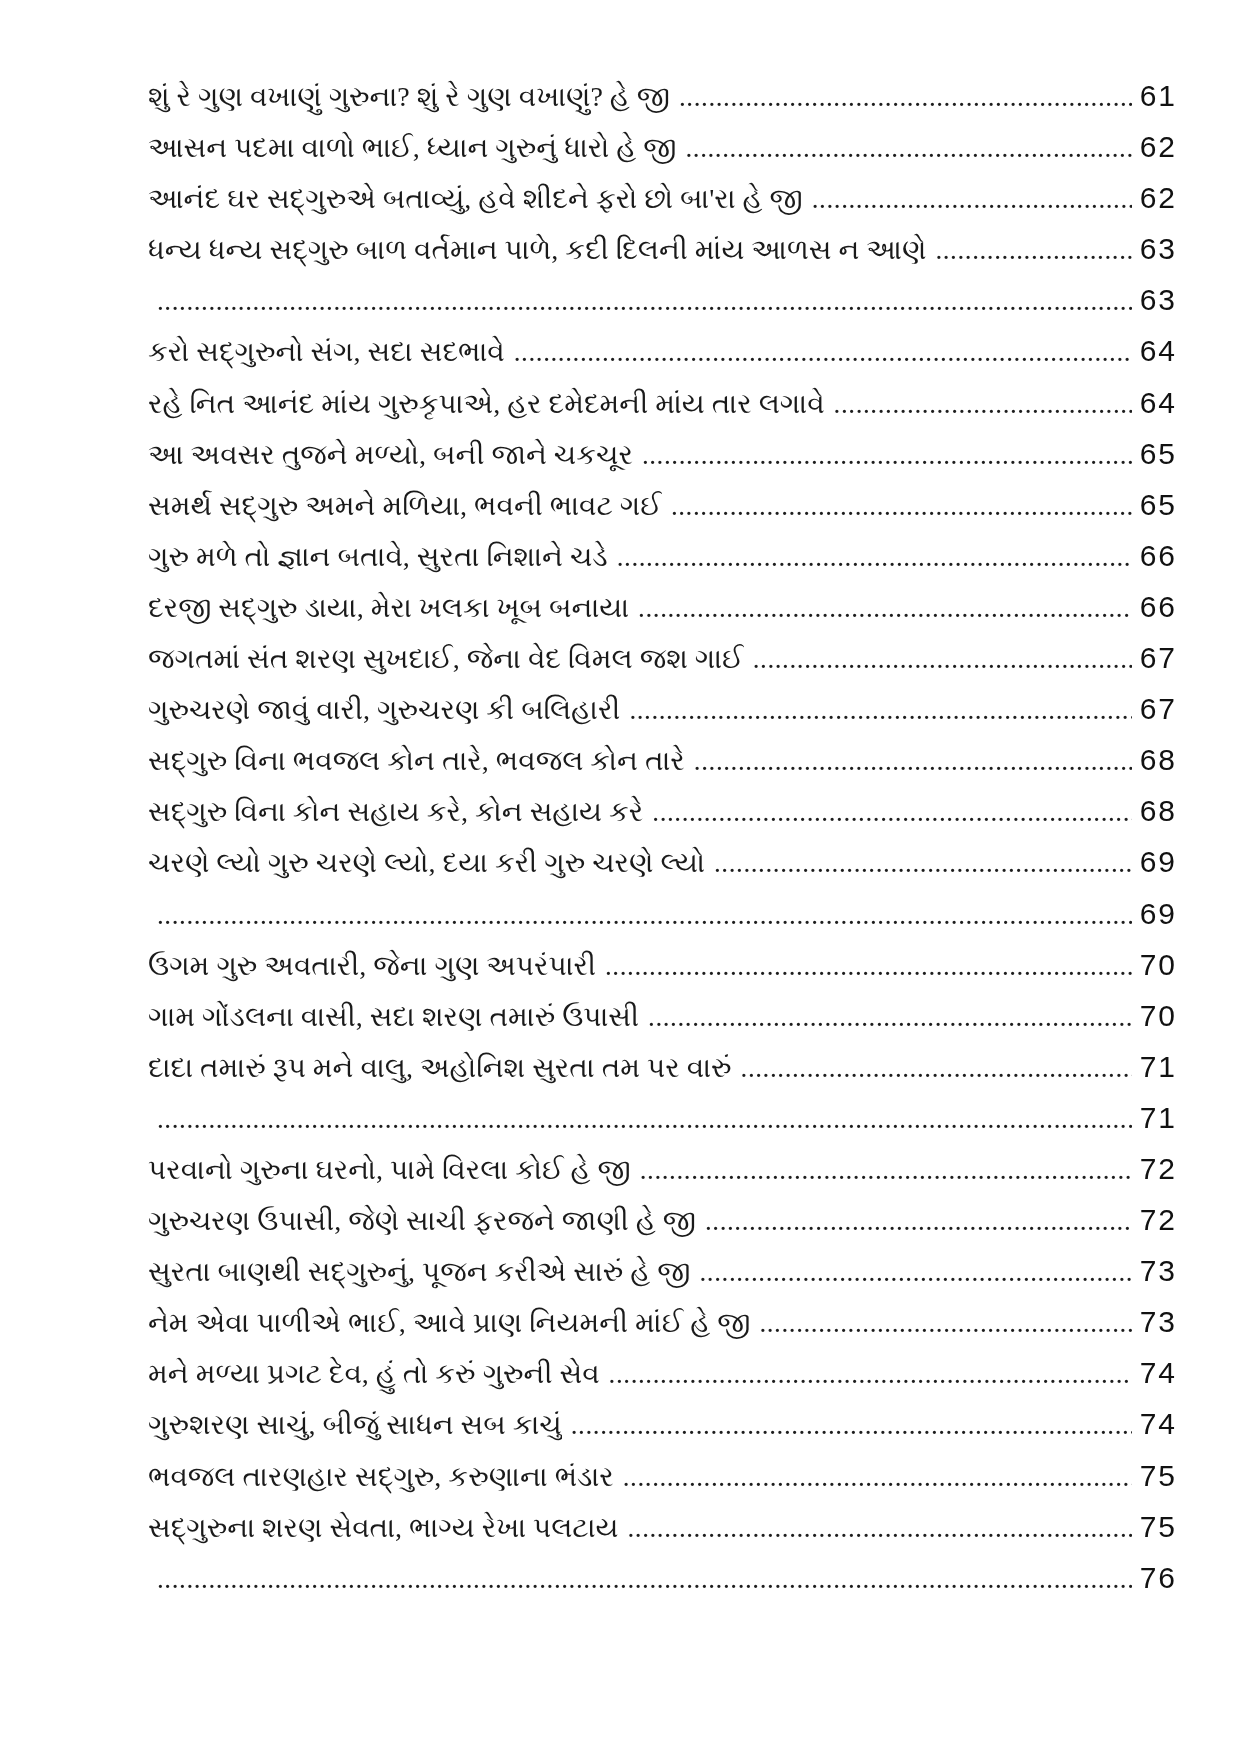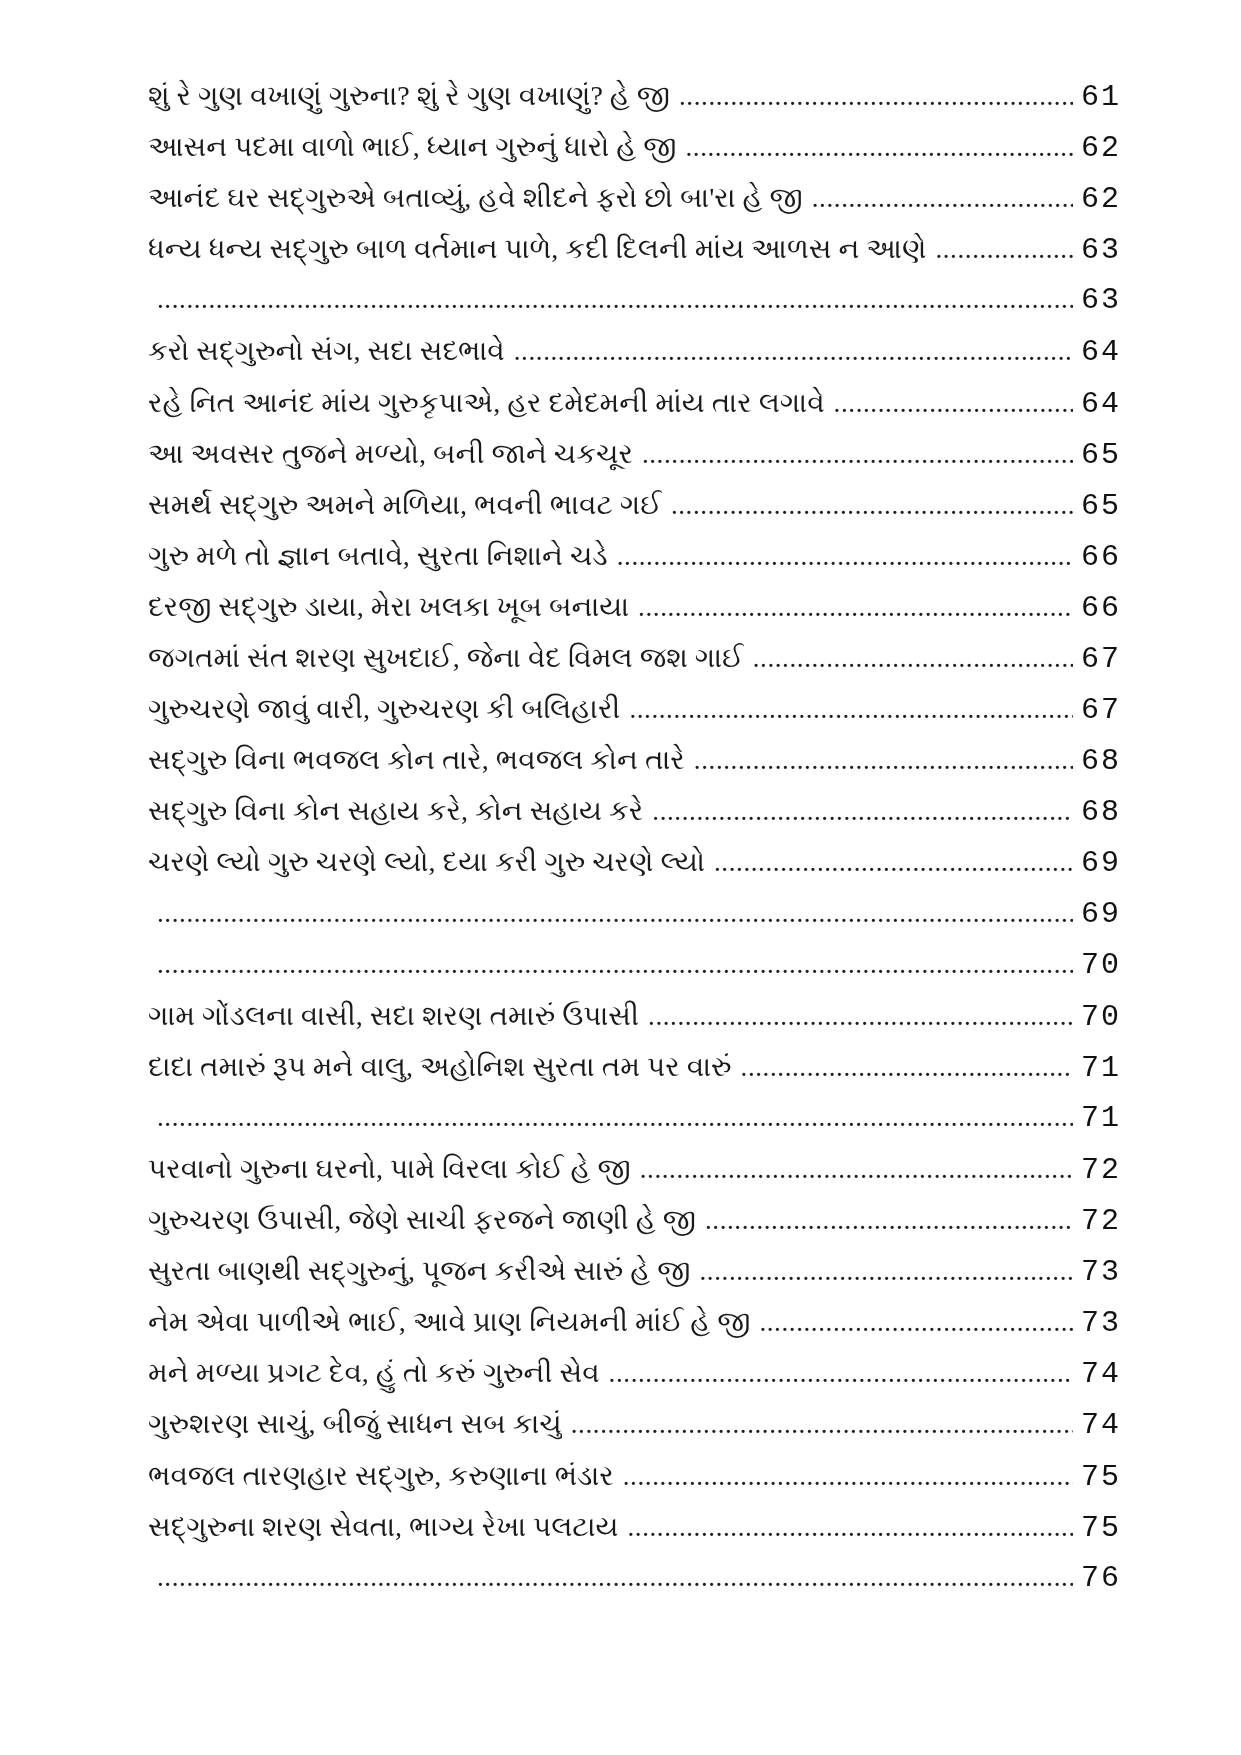--- a/index.html
+++ b/index.html
@@ -11,21 +11,21 @@
     color: #1a1a1a;
     overflow: hidden;
   }
   .page {
     position: relative;
     width: 1241px;
     height: 1755px;
     background: #ffffff;
     padding-top: 70px;
     padding-left: 148px;
-    padding-right: 120px;
+    padding-right: 64px;
   }
   .toc-list {
     width: 100%;
   }
   .row {
     display: flex;
     align-items: baseline;
     height: 51.1px;
     line-height: 51.1px;
     white-space: nowrap;
@@ -46,21 +46,21 @@
     color: #1c1c1c;
   }
   .leader::after {
     content: "..........................................................................................................................................................................";
     font-family: "Liberation Serif", serif;
     font-size: 27px;
     letter-spacing: 0.6px;
   }
   .pagenum {
     flex: 0 0 auto;
-    font-family: Liberation Mono, monospace;
+    font-family: Liberation Sans, sans-serif;
     font-size: 30px;
     letter-spacing: 2px;
     text-align: right;
     color: #111111;
   }
 </style>
 </head>
 <body>
 
 <main class="page">
@@ -159,20 +159,21 @@
     <span class="leader"></span>
     <span class="pagenum">69</span>
   </div>
 
   <div class="row">
     <span class="leader"></span>
     <span class="pagenum">69</span>
   </div>
 
   <div class="row">
+    <span class="title">ઉગમ ગુરુ અવતારી, જેના ગુણ અપરંપારી</span>
     <span class="leader"></span>
     <span class="pagenum">70</span>
   </div>
 
   <div class="row">
     <span class="title">ગામ ગોંડલના વાસી, સદા શરણ તમારું ઉપાસી</span>
     <span class="leader"></span>
     <span class="pagenum">70</span>
   </div>
 

